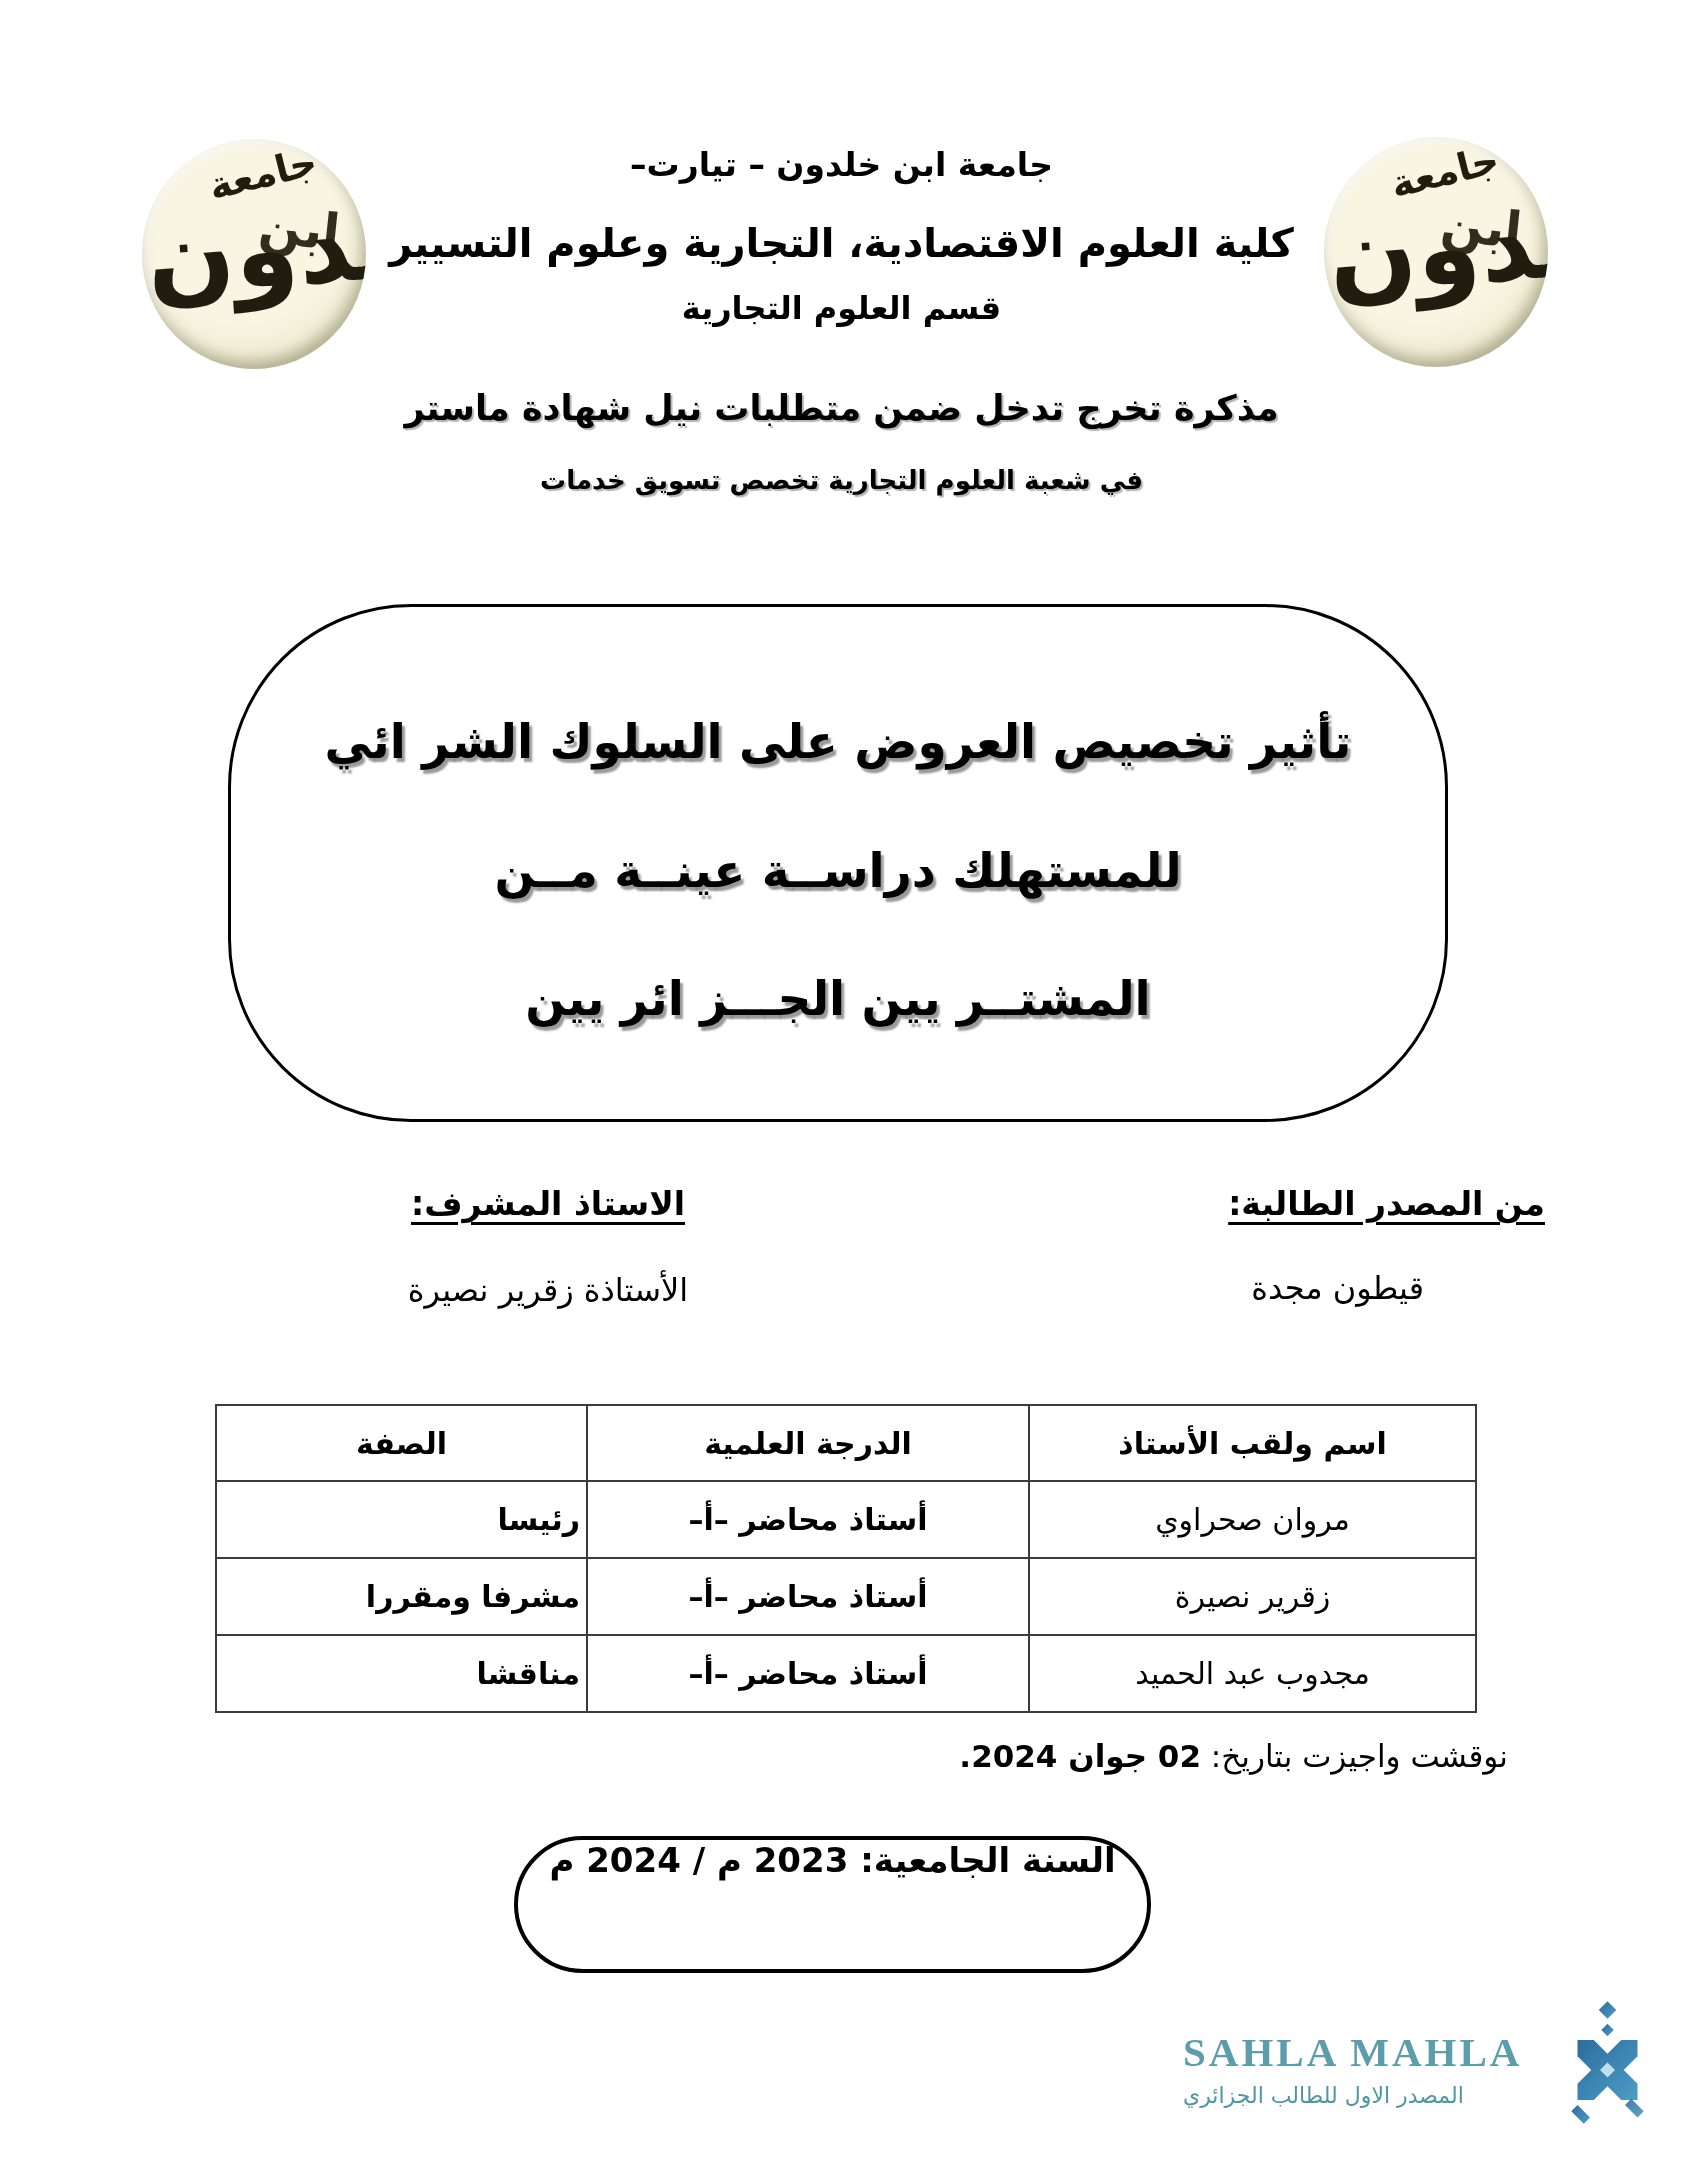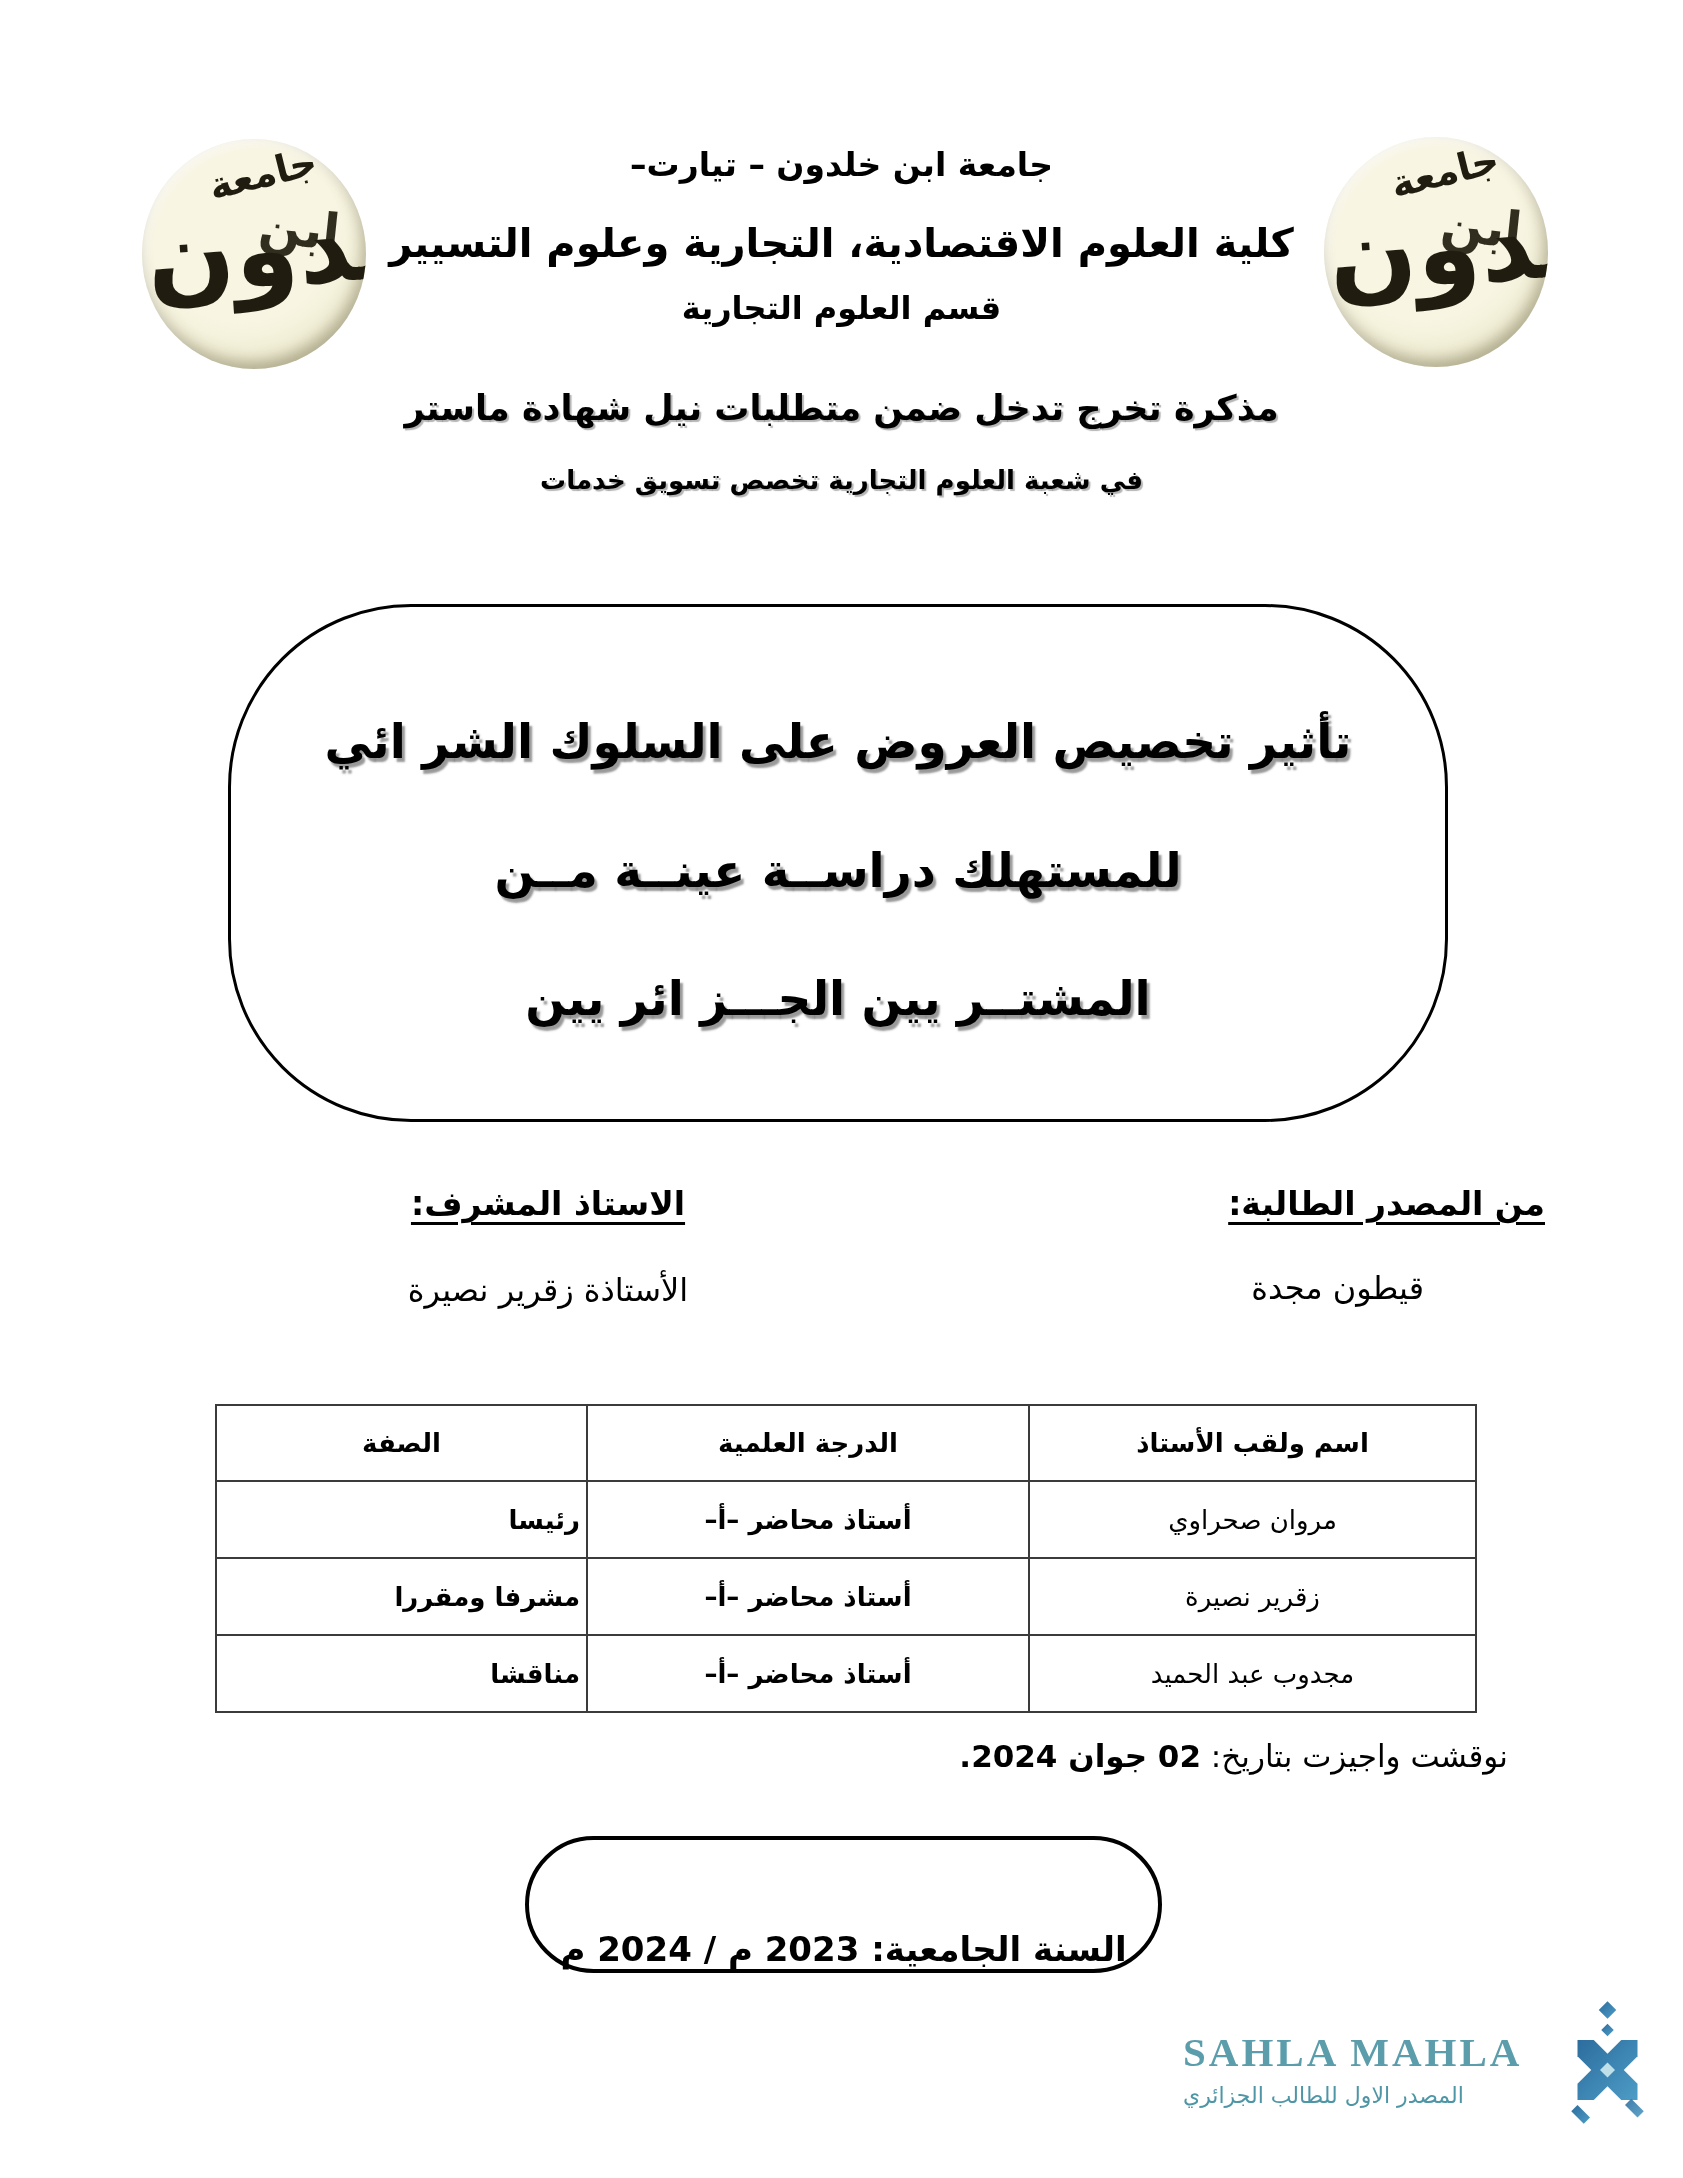--- a/index.html
+++ b/index.html
@@ -73,46 +73,46 @@
   .supervisor-block .author-name{margin-top:48px;}
   
   .committee{
     position:absolute;left:215px;top:1404px;
     width:1259px;height:302px;
     border-collapse:collapse;
     table-layout:fixed;
   }
   .committee th,.committee td{
     border:2px solid #3b3b3b;
-    font-size:26px;
+    font-size:30px;
     padding:0 2px;
     vertical-align:middle;
     overflow:hidden;
   }
   .committee th{font-weight:bold;text-align:center;height:74px;}
   .committee td{height:75px;}
   .col-name{width:447px;}
   .col-degree{width:442px;}
   .col-role{width:371px;}
   td.cell-name{text-align:center;font-weight:normal;margin-top:16px;}
   td.cell-degree{text-align:center;font-weight:bold;}
   td.cell-role{text-align:right;font-weight:bold;padding-right:6px;}
   
   .defense-line{
     position:absolute;top:1738px;right:175px;
     font-size:31px;white-space:nowrap;
   }
   .defense-line .d-bold{font-weight:bold;}
   
   .year-box{
-    position:absolute;left:525px;top:1836px;
+    position:absolute;left:514px;top:1836px;
     width:629px;height:129px;
     border:4px solid #000;
     border-radius:69px;
-    display:flex;align-items:flex-end;justify-content:center;
+    display:flex;align-items:flex-start;justify-content:center;
   }
   .year-text{font-size:34px;font-weight:bold;white-space:nowrap;}
   
   .brand-wrap{position:absolute;left:1183px;top:2032px;width:386px;direction:ltr;text-align:left;}
   .brand-name{
     font-family:Liberation Serif, serif;
     font-weight:bold;font-size:41px;
     color:#5c9dab;letter-spacing:3px;
     white-space:nowrap;line-height:1;
   }

